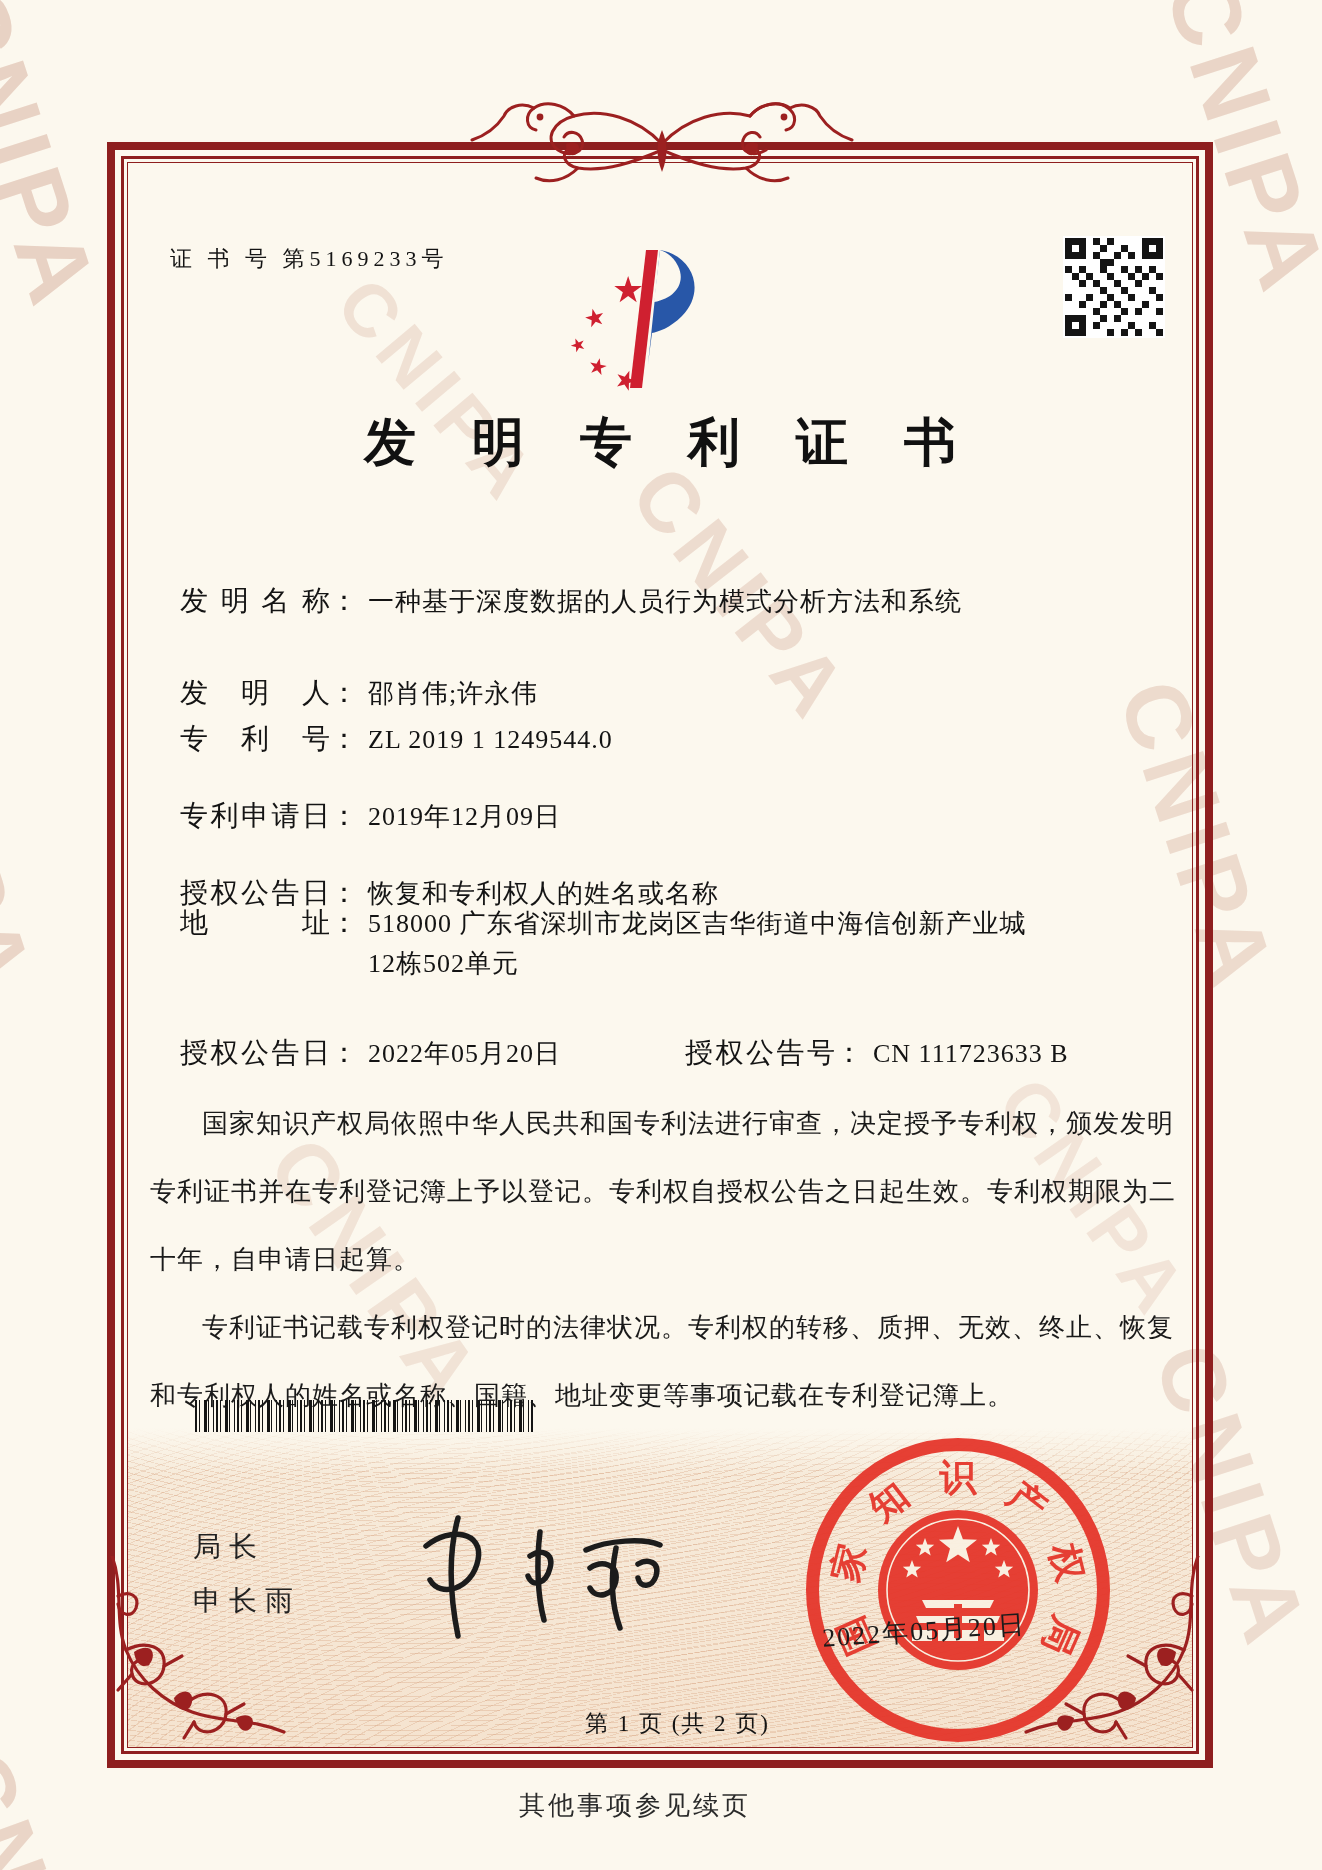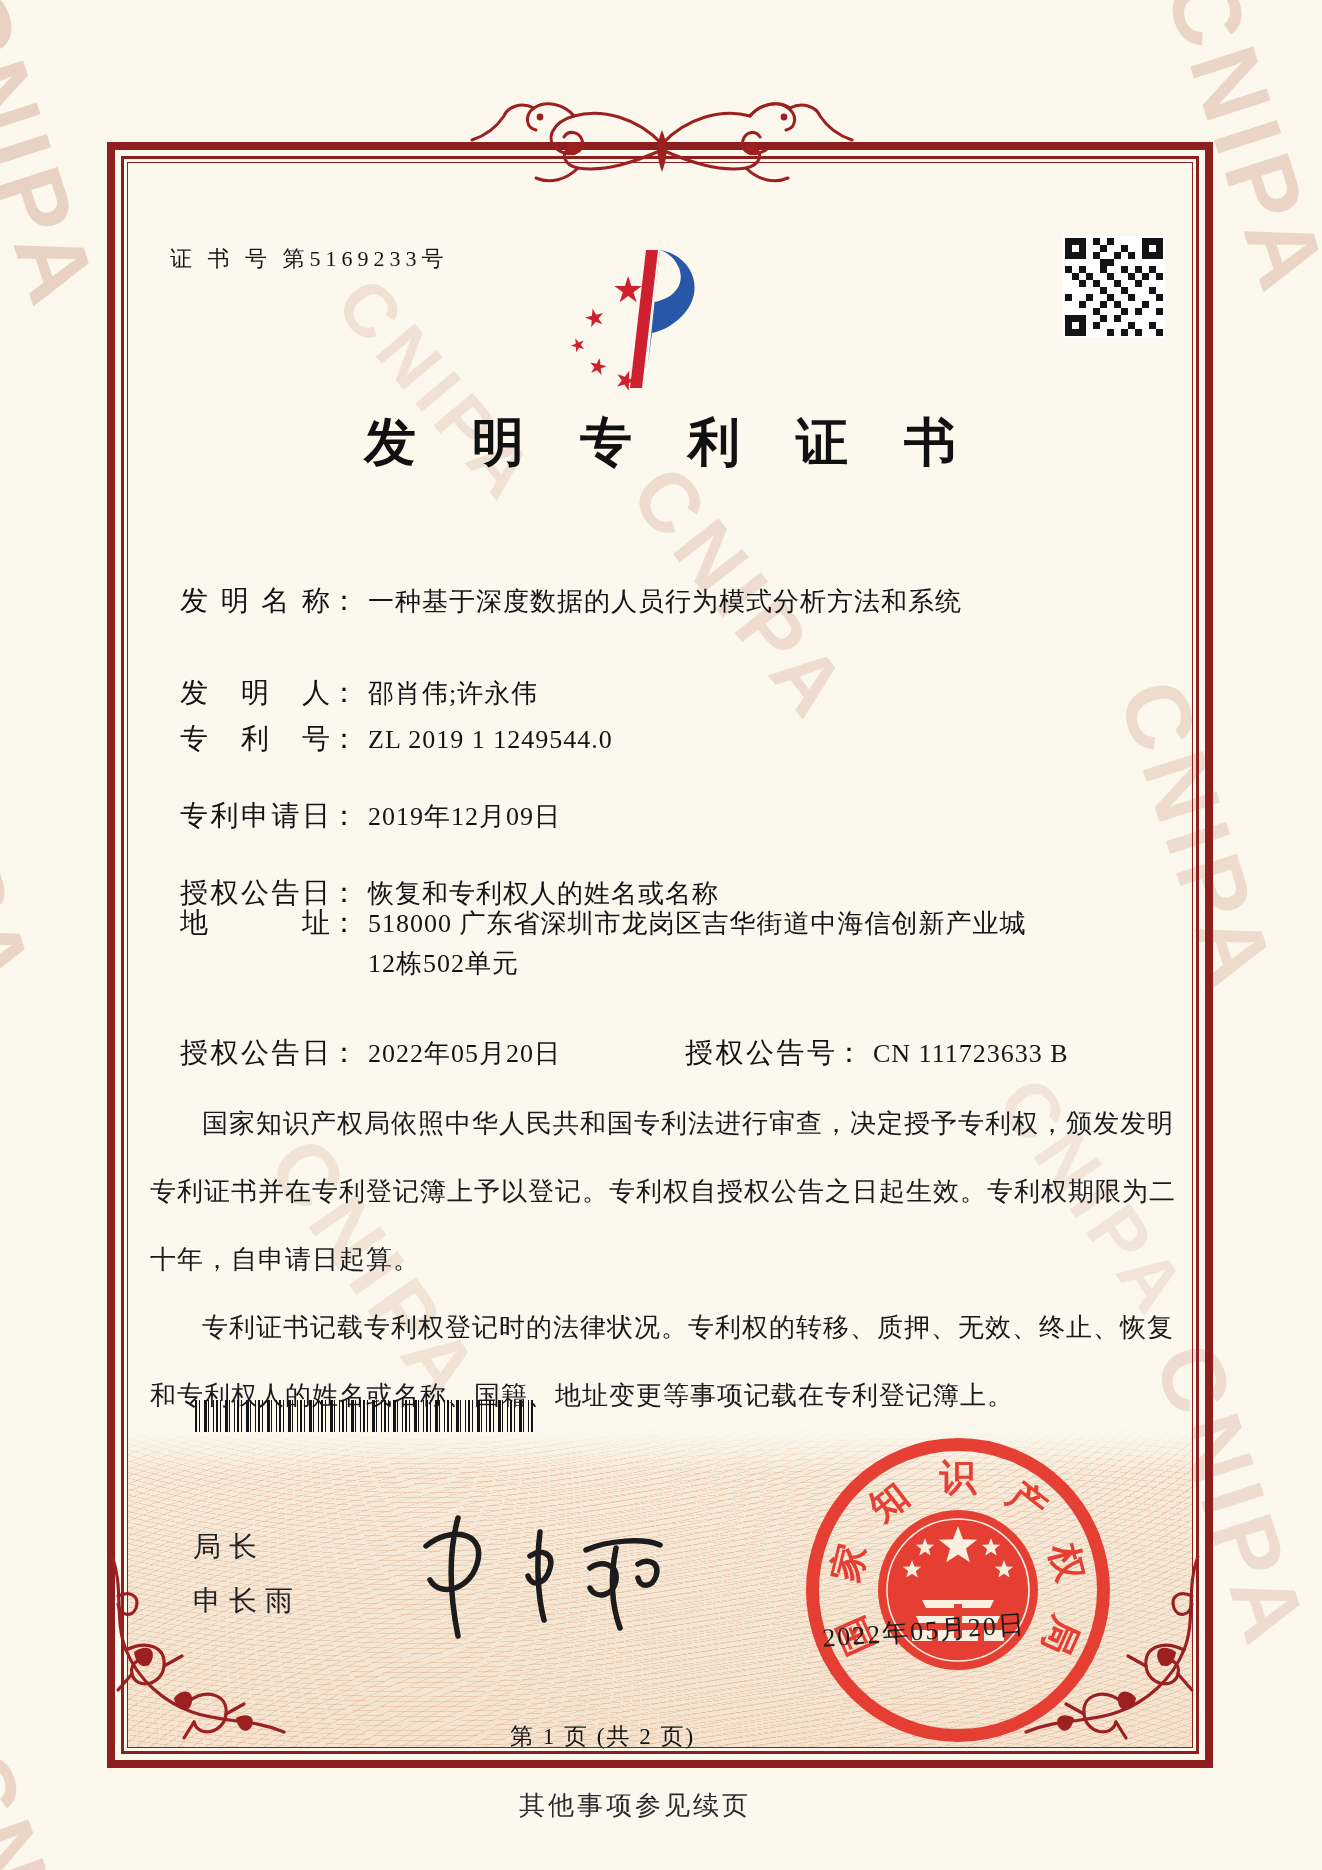--- a/index.html
+++ b/index.html
@@ -82,22 +82,22 @@
   .seal .c1{transform:rotate(-76deg)  translateY(-112px);}
   .seal .c2{transform:rotate(-38deg)  translateY(-112px);}
   .seal .c3{transform:rotate(0deg)    translateY(-112px);}
   .seal .c4{transform:rotate(38deg)   translateY(-112px);}
   .seal .c5{transform:rotate(76deg)   translateY(-112px);}
   .seal .c6{transform:rotate(114deg)  translateY(-112px);}
   .seal .emblem{position:absolute;left:50%;top:50%;transform:translate(-50%,-50%);}
   .seal-date{position:absolute;left:822px;top:1612px;width:250px;z-index:6;font-size:26px;
              letter-spacing:2px;color:#1b1b1b;transform:rotate(-4deg);}
 
-  .page-info{position:absolute;left:510px;top:1708px;width:260px;text-align:left;
-             font-size:23px;letter-spacing:2px;z-index:4;margin-top:13px;}
+  .page-info{position:absolute;left:510px;top:1708px;width:260px;text-align:right;
+             font-size:23px;letter-spacing:2px;z-index:4;}
   .note{position:absolute;left:0;top:1788px;width:1270px;text-align:center;font-size:26px;
         letter-spacing:3px;color:#2a2a2a;z-index:4;}
 </style>
 </head>
 <body>
 
 <div class="page">
 
   <span class="wm wm-a">CNIPA</span>
   <span class="wm wm-b">CNIPA</span>

